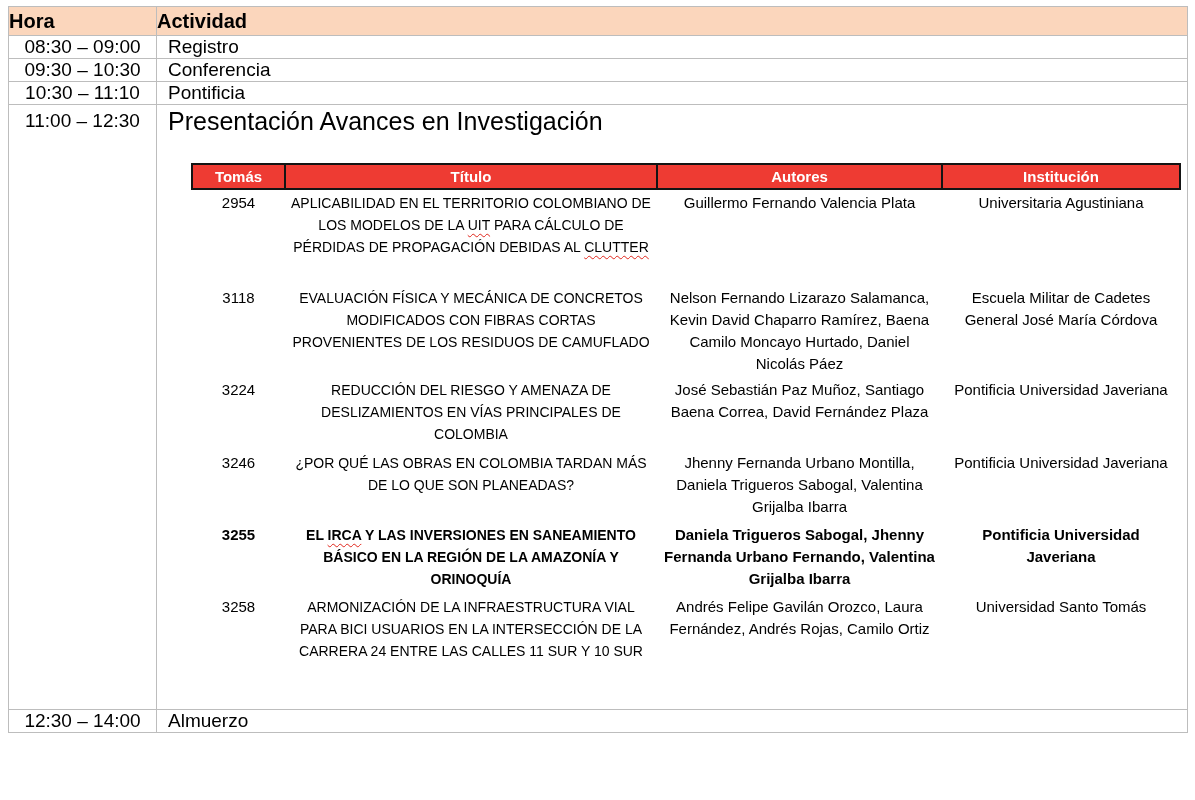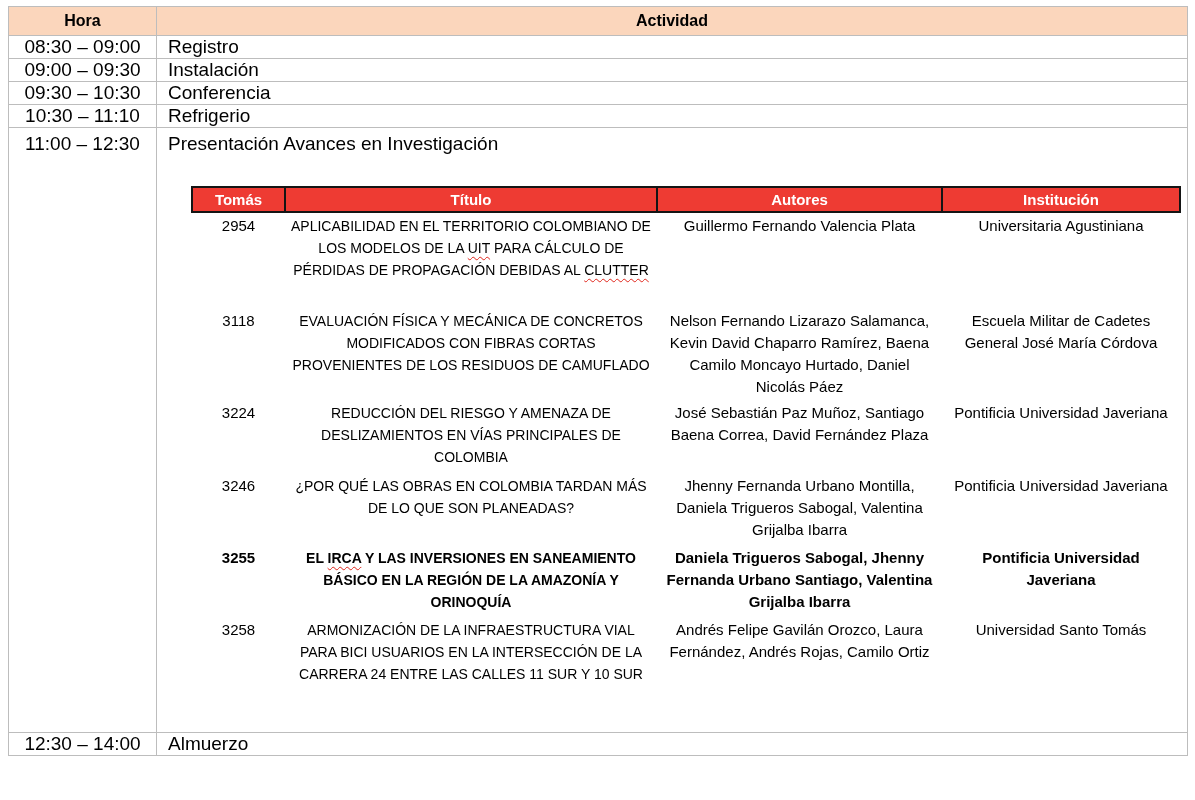--- a/index.html
+++ b/index.html
@@ -23,32 +23,32 @@
     position:absolute;left:8px;top:6px;width:1180px;
     border-collapse:collapse;table-layout:fixed;
   }
   .schedule th,.schedule td{
     border:1.5px solid var(--grid-line);
     padding:0;
   }
   .col-hora{width:148px;}
   .schedule thead th{
     background:var(--header-bg);
-    height:29px;font-size:16px;font-weight:bold;text-align:center;
+    height:29px;font-size:20px;font-weight:bold;text-align:left;
   }
   .schedule td.time{
     text-align:center;font-size:19px;height:16px;vertical-align:middle;
   }
   .schedule td.act{
     font-size:19px;padding-left:11px;vertical-align:middle;
   }
   .schedule tr.row-pres td{vertical-align:top;}
   .schedule tr.row-pres td.time{padding-top:5px;height:auto;}
   .schedule tr.row-pres td.act{padding-top:5px;}
-  .act-label{font-size:19px;line-height:22px;}
+  .act-label{font-size:25px;line-height:22px;}
 
   table.inner{
     border-collapse:collapse;table-layout:fixed;
     width:988px;margin:31px 0 6px 23px;
   }
   .inner col.c-codigo{width:93px;}
   .inner col.c-titulo{width:372px;}
   .inner col.c-autores{width:285px;}
   .inner col.c-institucion{width:238px;}
   .inner thead th{
@@ -91,30 +91,26 @@
         <th>Hora</th>
         <th>Actividad</th>
       </tr>
     </thead>
     <tbody>
       <tr>
         <td class="time">08:30 – 09:00</td>
         <td class="act">Registro</td>
       </tr>
       <tr>
-        <td class="time">09:00 – 09:30</td>
-        <td class="act">Instalación</td>
-      </tr>
-      <tr>
         <td class="time">09:30 – 10:30</td>
         <td class="act">Conferencia</td>
       </tr>
       <tr>
         <td class="time">10:30 – 11:10</td>
-        <td class="act">Refrigerio</td>
+        <td class="act">Pontificia</td>
       </tr>
       <tr class="row-pres">
         <td class="time">11:00 – 12:30</td>
         <td class="act">
           <div class="act-label">Presentación Avances en Investigación</div>
           <table class="inner">
             <colgroup>
               <col class="c-codigo">
                 <col class="c-titulo">
                 <col class="c-autores">
@@ -149,21 +145,21 @@
                 </tr>
                 <tr class="pres-row-3">
                   <td class="codigo-cell">3246</td>
                   <td class="titulo-cell">¿POR QUÉ LAS OBRAS EN COLOMBIA TARDAN MÁS DE LO QUE SON PLANEADAS?</td>
                   <td class="autores-cell">Jhenny Fernanda Urbano Montilla, Daniela Trigueros Sabogal, Valentina Grijalba Ibarra</td>
                   <td class="institucion-cell">Pontificia Universidad Javeriana</td>
                 </tr>
                 <tr class="pres-row-4">
                   <td class="codigo-cell">3255</td>
                   <td class="titulo-cell">EL <span class="misspell">IRCA</span> Y LAS INVERSIONES EN SANEAMIENTO BÁSICO EN LA REGIÓN DE LA AMAZONÍA Y ORINOQUÍA</td>
-                  <td class="autores-cell">Daniela Trigueros Sabogal, Jhenny Fernanda Urbano Santiago, Valentina Grijalba Ibarra</td>
+                  <td class="autores-cell">Daniela Trigueros Sabogal, Jhenny Fernanda Urbano Fernando, Valentina Grijalba Ibarra</td>
                   <td class="institucion-cell">Pontificia Universidad Javeriana</td>
                 </tr>
                 <tr class="pres-row-5">
                   <td class="codigo-cell">3258</td>
                   <td class="titulo-cell">ARMONIZACIÓN DE LA INFRAESTRUCTURA VIAL PARA BICI USUARIOS EN LA INTERSECCIÓN DE LA CARRERA 24 ENTRE LAS CALLES 11 SUR Y 10 SUR</td>
                   <td class="autores-cell">Andrés Felipe Gavilán Orozco, Laura Fernández, Andrés Rojas, Camilo Ortiz</td>
                   <td class="institucion-cell">Universidad Santo Tomás</td>
                 </tr>
               </tbody>
           </table>

